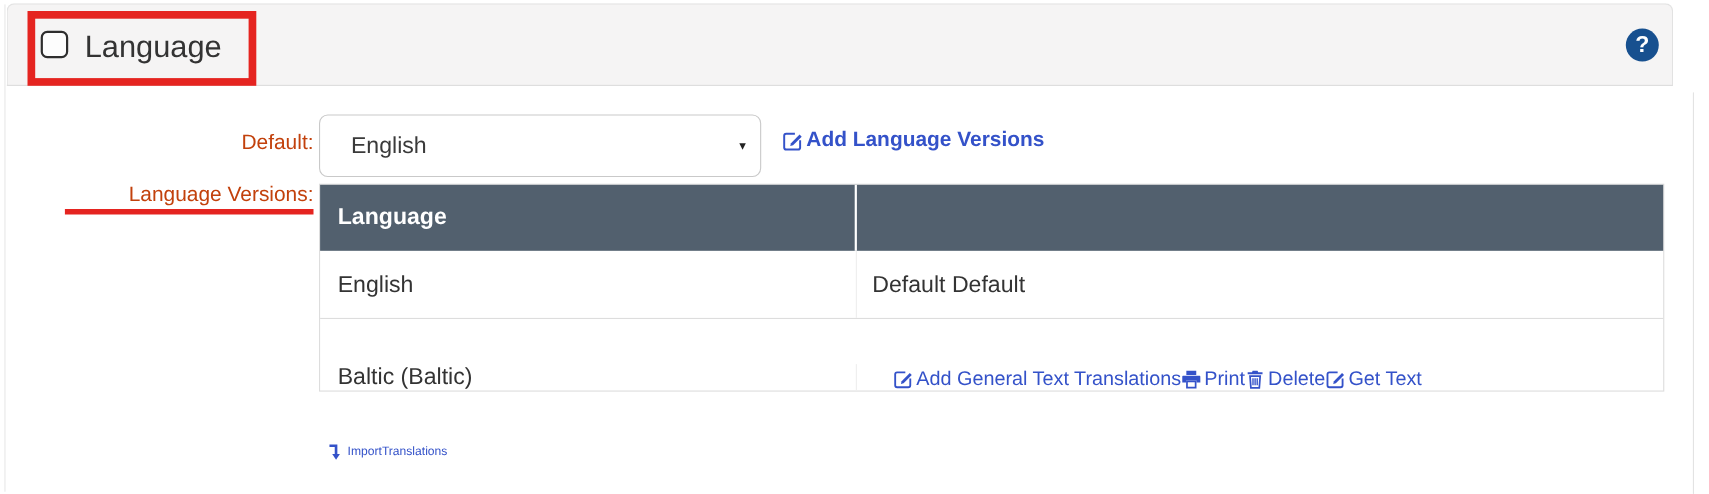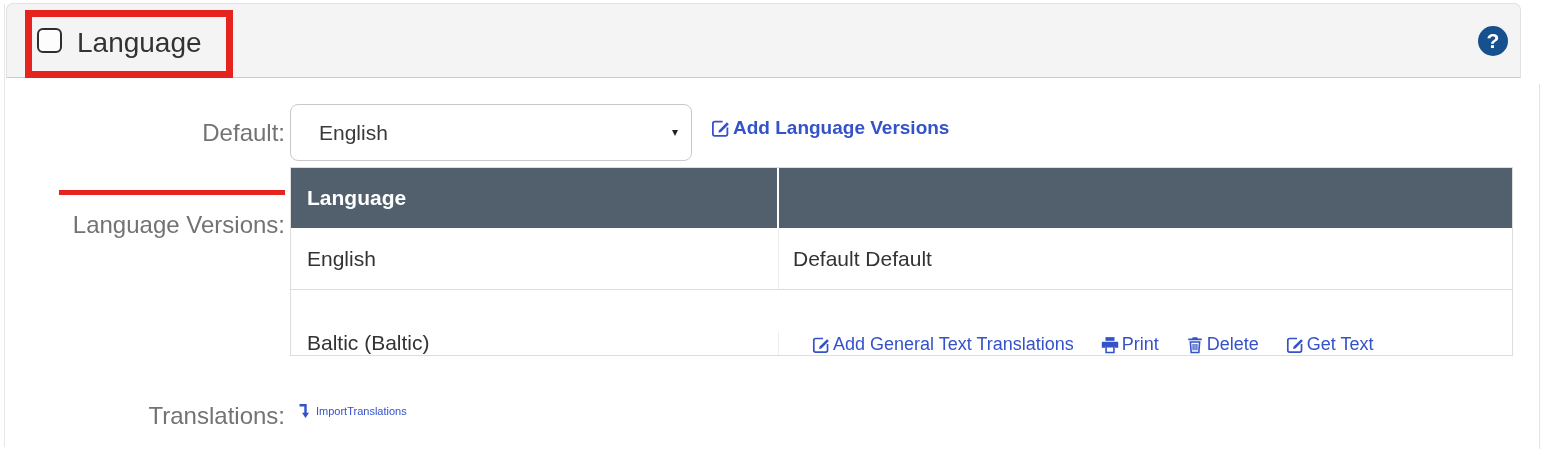--- a/index.html
+++ b/index.html
@@ -32,23 +32,23 @@
     background:var(--help-circle-bg);color:#fff;font-size:21px;font-weight:bold;
     display:flex;align-items:center;justify-content:center;cursor:pointer;}
 
   
   .annot-box{position:absolute;left:25px;top:10px;width:208px;height:68px;
     border:7px solid var(--annotation-red);pointer-events:none;}
   .annot-underline{position:absolute;left:59px;top:190px;width:226px;height:5px;
     background:var(--annotation-red);pointer-events:none;}
 
   
-  .form-label{position:absolute;left:35px;width:250px;text-align:right;font-size:24px;color:#737373;}
+  .form-label{position:absolute;left:35px;width:250px;text-align:right;font-size:19px;color:#c2410c;}
   .label-default{top:119px;}
-  .label-language-versions{top:167px;margin-top:44px;}
+  .label-language-versions{top:167px;}
   .label-translations{top:402px;}
 
   
   .dropdown{position:absolute;left:290px;top:104px;width:402px;height:57px;background:#fff;
     border:1px solid #c9c9c9;border-radius:8px;cursor:pointer;}
   .dropdown-value{position:absolute;left:28px;top:0;height:55px;line-height:55px;font-size:21px;color:#3a3a3a;}
   .dropdown-caret{position:absolute;right:13px;top:0;height:55px;line-height:55px;font-size:12px;color:#222;}
 
   
   a.ui-link{color:var(--link-blue);text-decoration:none;display:inline-flex;align-items:center;gap:3px;cursor:pointer;white-space:nowrap;}
@@ -63,21 +63,21 @@
   .t-row{display:flex;width:100%;}
   .t-head{height:60px;background:var(--table-header-bg);}
   .t-head .t-cell{color:#fff;font-weight:bold;font-size:21px;display:flex;align-items:center;}
   .t-cell{padding-left:16px;display:flex;align-items:center;font-size:21px;color:#333;}
   .c1{width:488px;flex:none;}
   .c2{flex:1;padding-left:14px;}
   .t-head .c1{border-right:2px solid #fff;}
   .t-body-row1{height:62px;border-bottom:1px solid var(--border-table);}
   .t-body-row2{height:65px;align-items:flex-end;}
   .t-body-row1 .c1,.t-body-row2 .c1{border-right:1px solid #eee;}
-  .actions-cell{display:flex;align-items:center;gap:27px;padding-left:33px;font-size:18px;}
+  .actions-cell{display:flex;align-items:center;padding-left:33px;font-size:18px;}
 </style>
 </head>
 <body>
 
 <div id="stage">
 
   <div class="left-edge-line"></div>
   <div class="right-edge-line"></div>
 
   <div class="panel-header">
@@ -155,21 +155,20 @@
                 <path d="M9.8 2.2H3.2c-.9 0-1.6.7-1.6 1.6v8.9c0 .9.7 1.6 1.6 1.6h9c.9 0 1.6-.7 1.6-1.6V7.2" fill="none" stroke="currentColor" stroke-width="1.5"></path>
                 <path d="M6.8 9.4 13.4 2.8l1.6 1.6-6.6 6.6-2.2.6z" fill="currentColor"></path>
               </svg>
             </span>
             <span>Get Text</span>
           </a>
         </div>
     </div>
   </div>
 
-  <div class="form-label label-translations">Translations:</div>
   <a class="ui-link import-link">
     <span class="icn">
         <svg width="16" height="16" viewBox="0 0 16 16">
           <path d="M2.5 2.2h6v8" fill="none" stroke="currentColor" stroke-width="2.4"></path>
           <path d="M5 9.8h7L8.5 15z" fill="currentColor"></path>
         </svg>
       </span>
     <span>ImportTranslations</span>
   </a>
 

